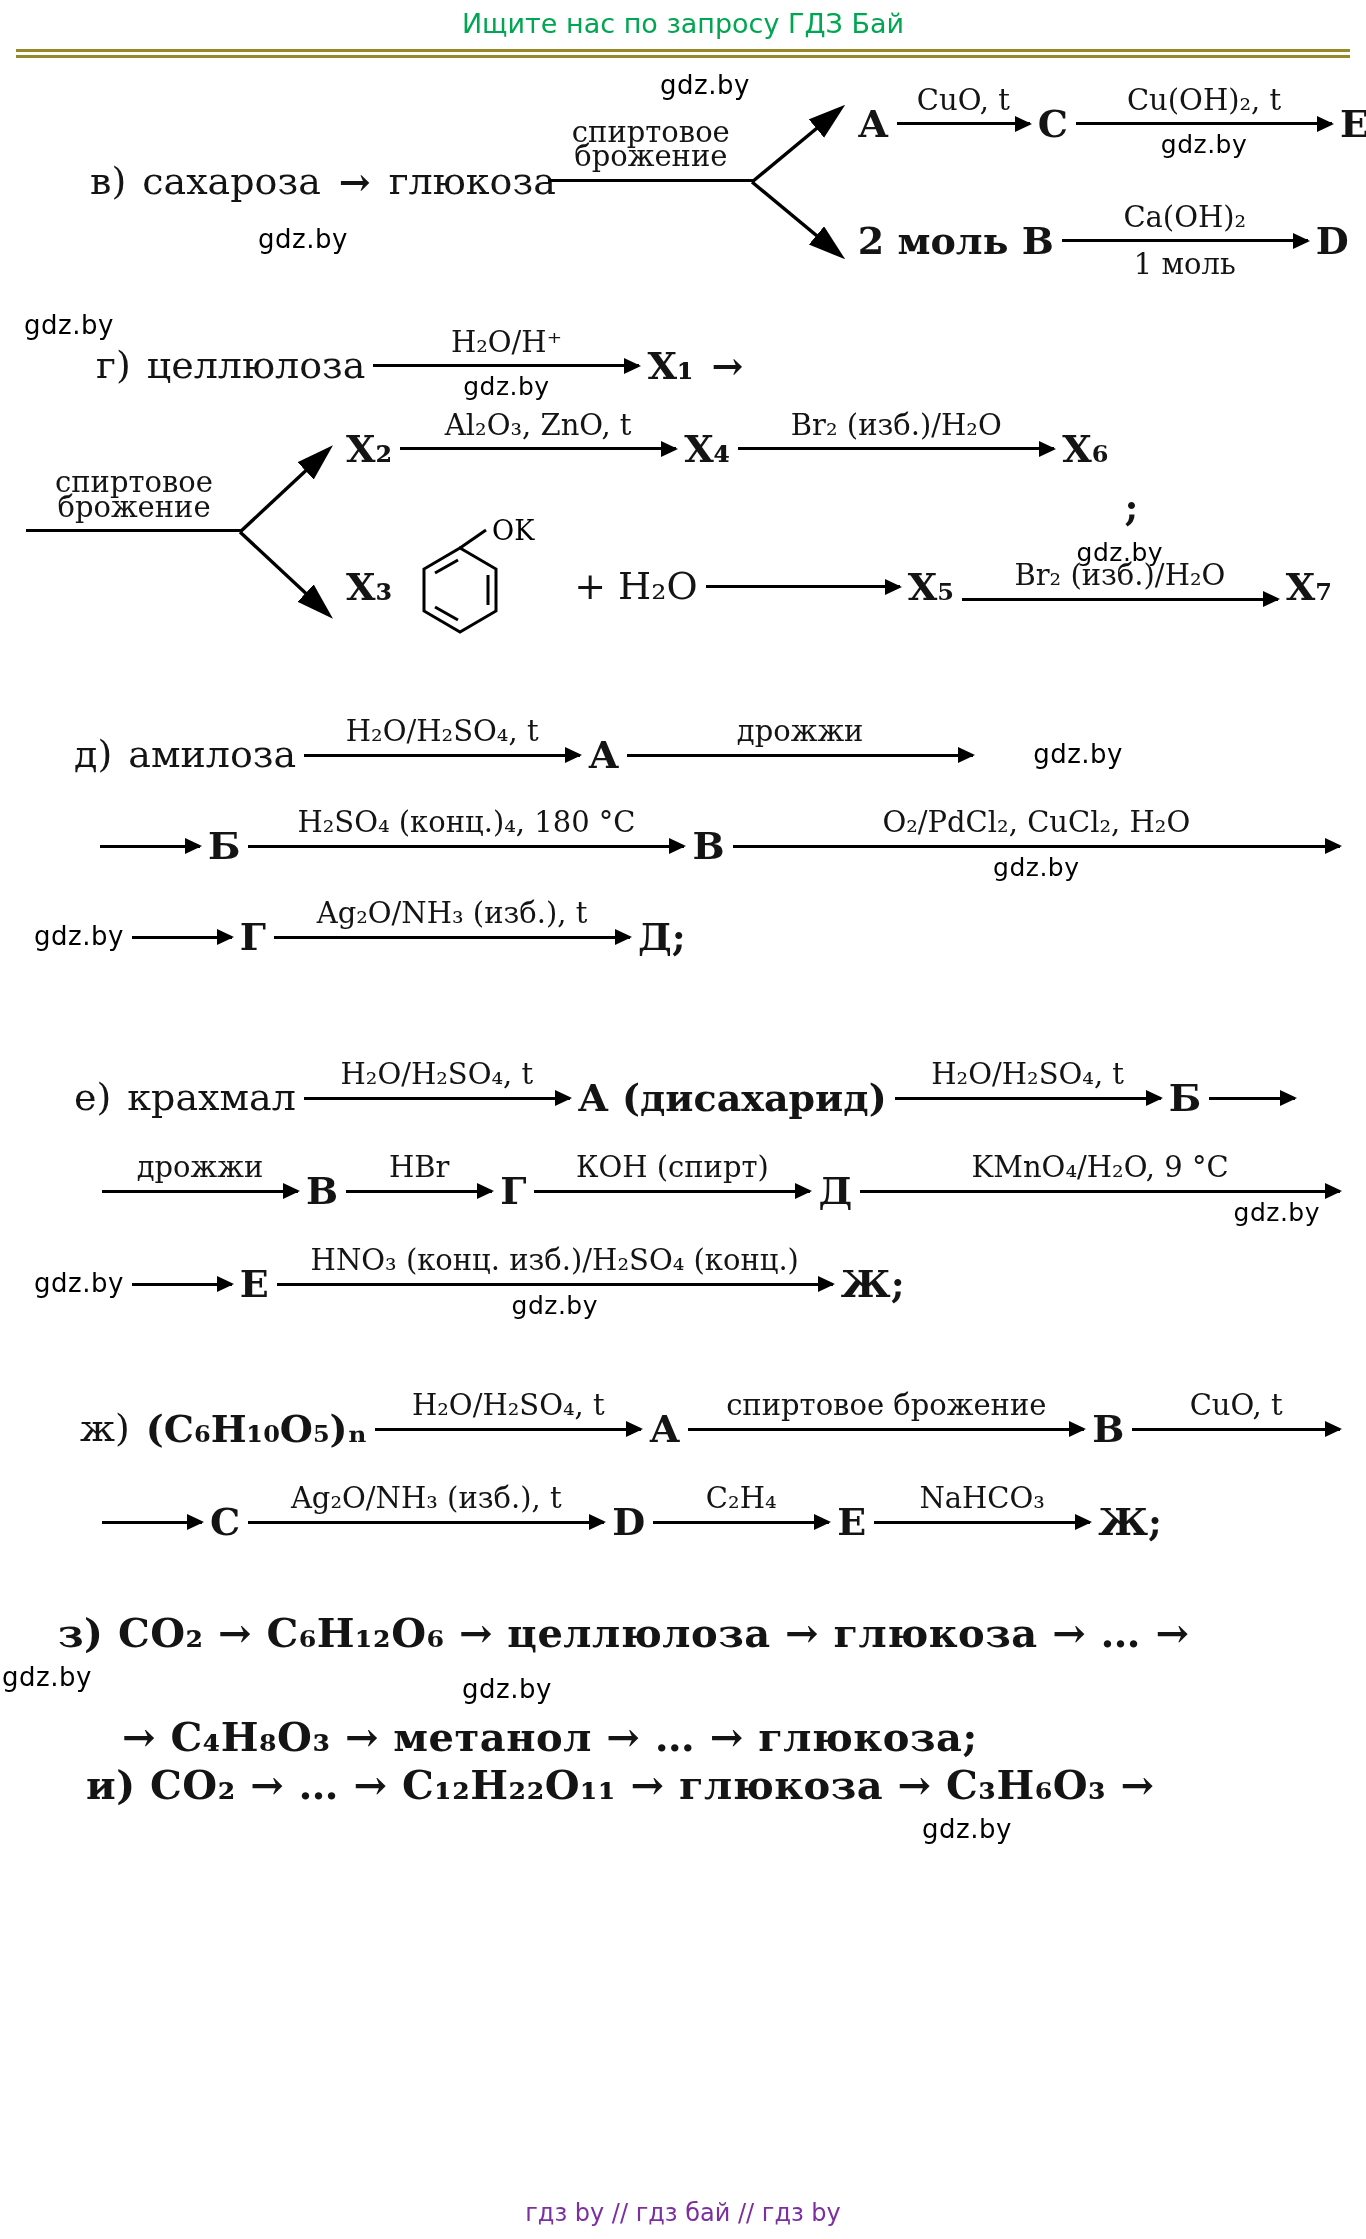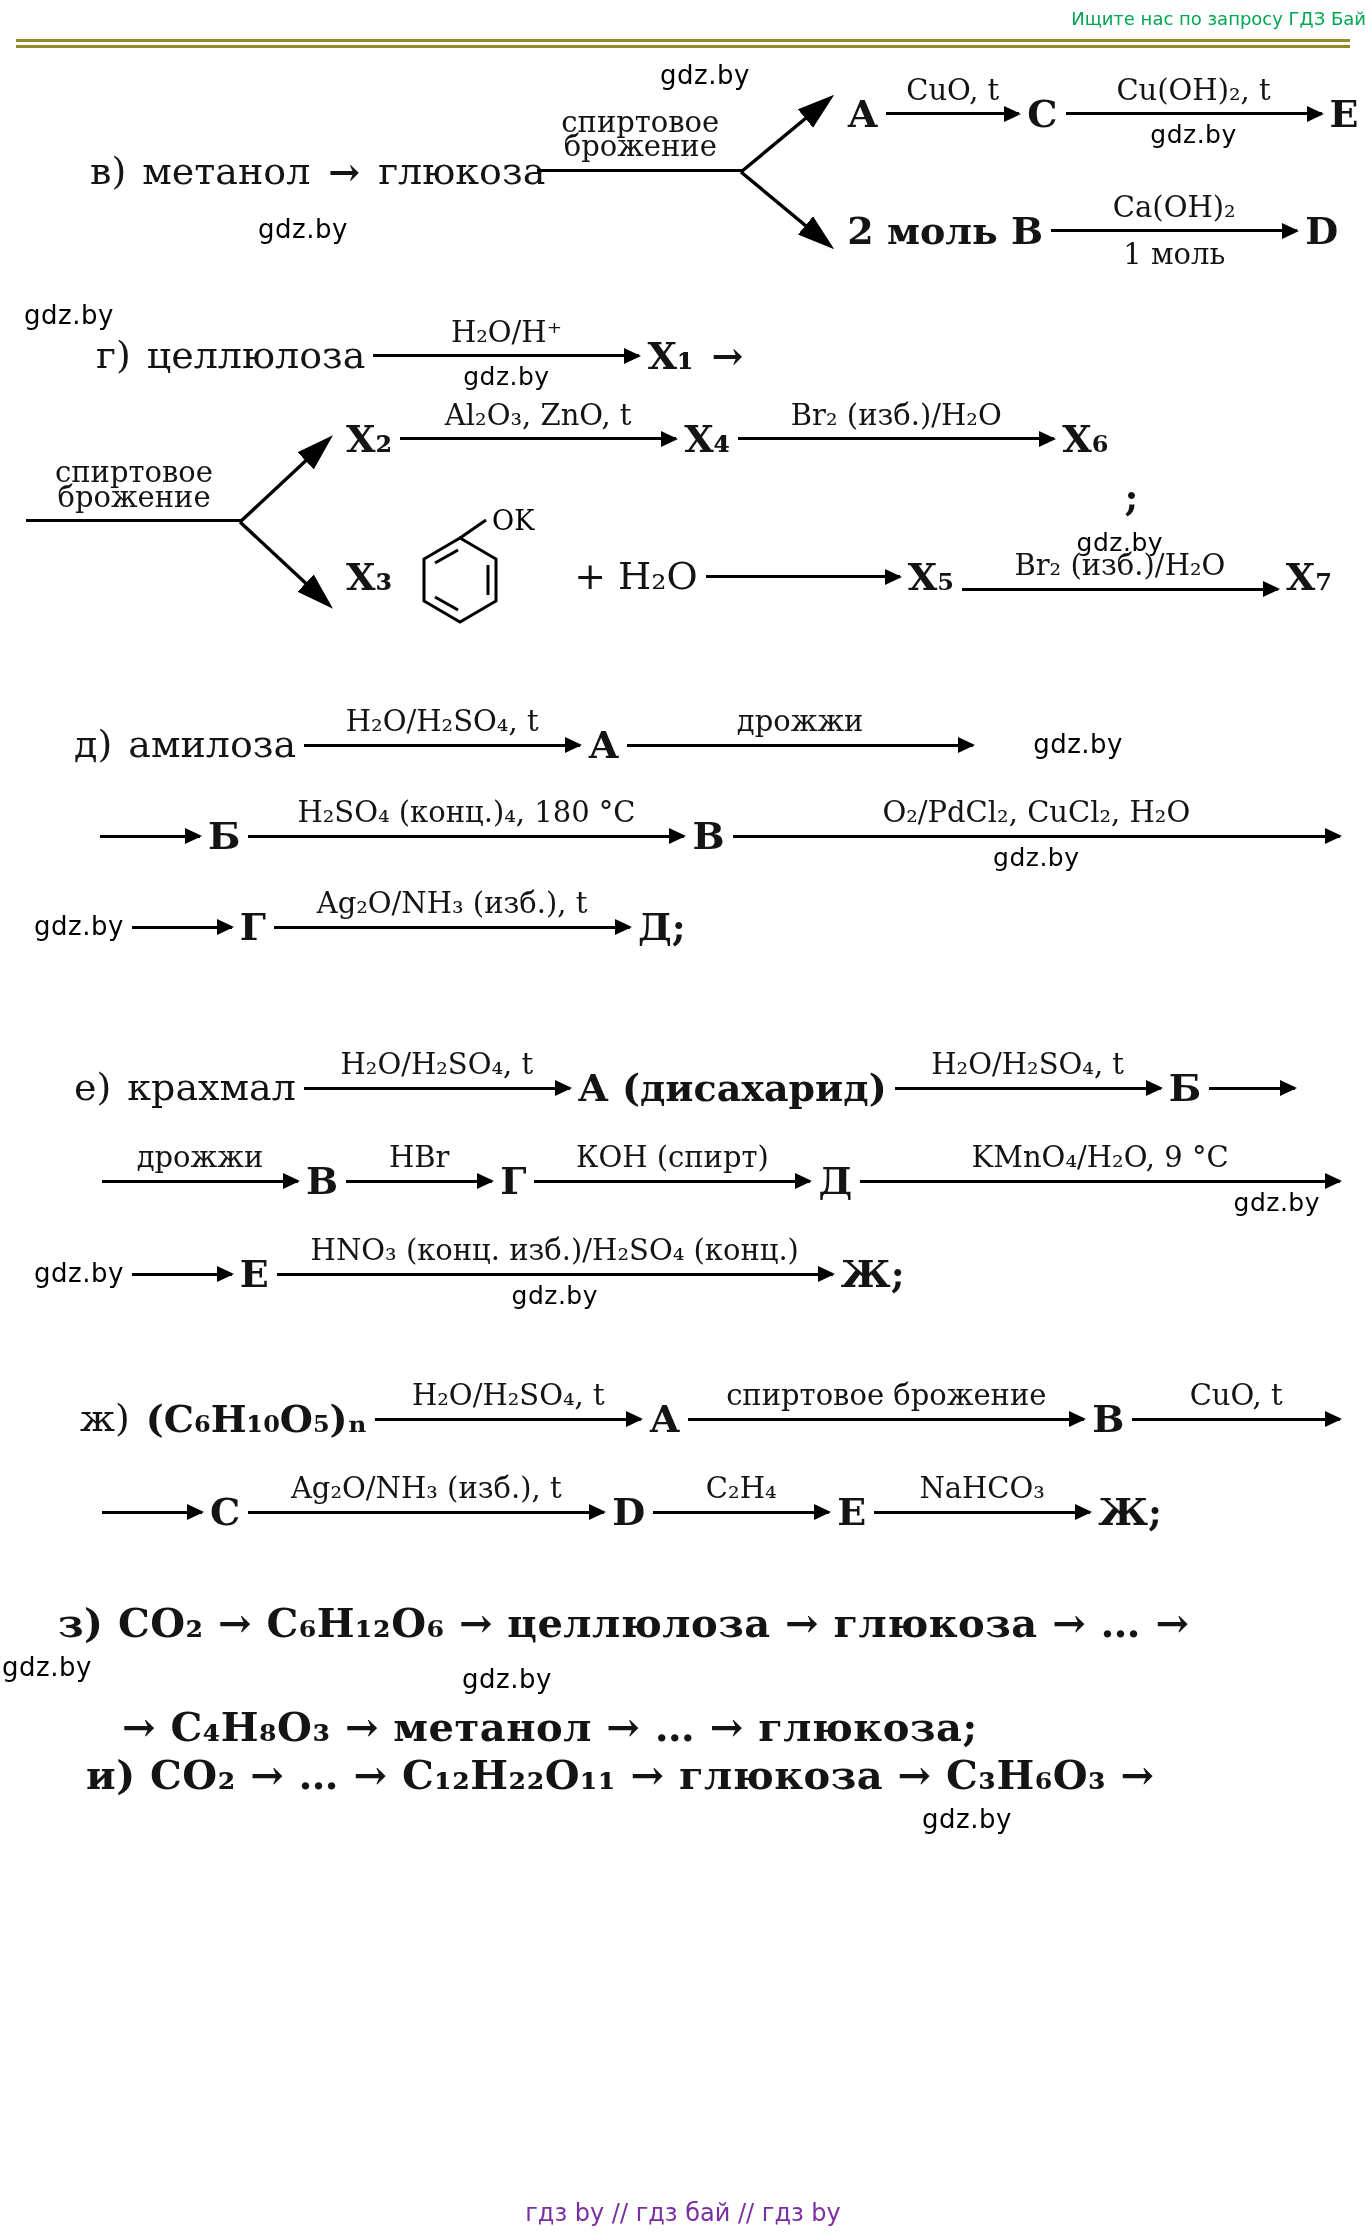--- a/index.html
+++ b/index.html
@@ -1,21 +1,21 @@
 <!DOCTYPE html>
 <html style="--green: #00a651; --olive: #958a28; --purple: #7b2fa0; --ink: #141414;"><head>
 <meta charset="utf-8">
 <title>ГДЗ химия — цепочки превращений</title>
 <style>
   :root{--green:#00a651;--olive:#958a28;--purple:#7b2fa0;--ink:#141414}
   *{box-sizing:border-box}
   html,body{margin:0;padding:0}
   body{background:#d9d9d9;font-family:"DejaVu Serif","DejaVu Sans","Liberation Serif",serif}
   .page{position:relative;width:1366px;height:2239px;margin:0 auto;background:#ffffff;color:var(--ink);overflow:hidden}
-  .hdr{padding-top:8px;text-align:right;font-family:"DejaVu Sans","Liberation Sans",sans-serif;font-size:18px;color:var(--green)}
+  .hdr{padding-top:8px;text-align:center;font-family:"DejaVu Sans","Liberation Sans",sans-serif;font-size:27px;color:var(--green)}
   .rule{margin:10px 16px 0;height:9px;border-top:3px solid var(--olive);border-bottom:3px solid var(--olive)}
   .wm{font-family:"DejaVu Sans","Liberation Sans",sans-serif;font-size:26px;font-weight:400;color:#000;white-space:nowrap;letter-spacing:.5px}
   .abs{position:absolute}
   .sec{position:relative;padding:0 34px}
   .line{display:flex;align-items:center;column-gap:16px;font-size:38px;line-height:1.15}
   .tx,.sp{white-space:nowrap}
   .sp{font-weight:700}
   .ar{font-weight:700;padding:0 2px}
   .big{font-size:40px;font-weight:700;letter-spacing:.5px}
   .rx{display:inline-flex;flex-direction:column;align-items:center;min-width:110px}
@@ -46,21 +46,21 @@
 
   <div class="hdr">Ищите нас по запросу ГДЗ Бай</div>
   <div class="rule"></div>
 
   <section class="sec" style="margin-top:24px">
     <span class="wm abs" style="left:660px;top:-12px">gdz.by</span>
     <span class="wm abs" style="left:258px;top:142px">gdz.by</span>
     <div class="forkrow" style="margin-left:56px">
       <div class="line">
         <span class="tx">в)</span>
-        <span class="tx">метанол</span>
+        <span class="tx">сахароза</span>
         <span class="ar">→</span>
         <span class="tx">глюкоза</span>
       </div>
       <span class="rx flat" style="min-width:190px">
         <span class="t">спиртовое</span>
         <span class="t tight">брожение</span>
         <span class="sh nohead"></span>
       </span>
       <svg class="fork" width="104" height="190" viewBox="0 0 104 190">
         <defs>

